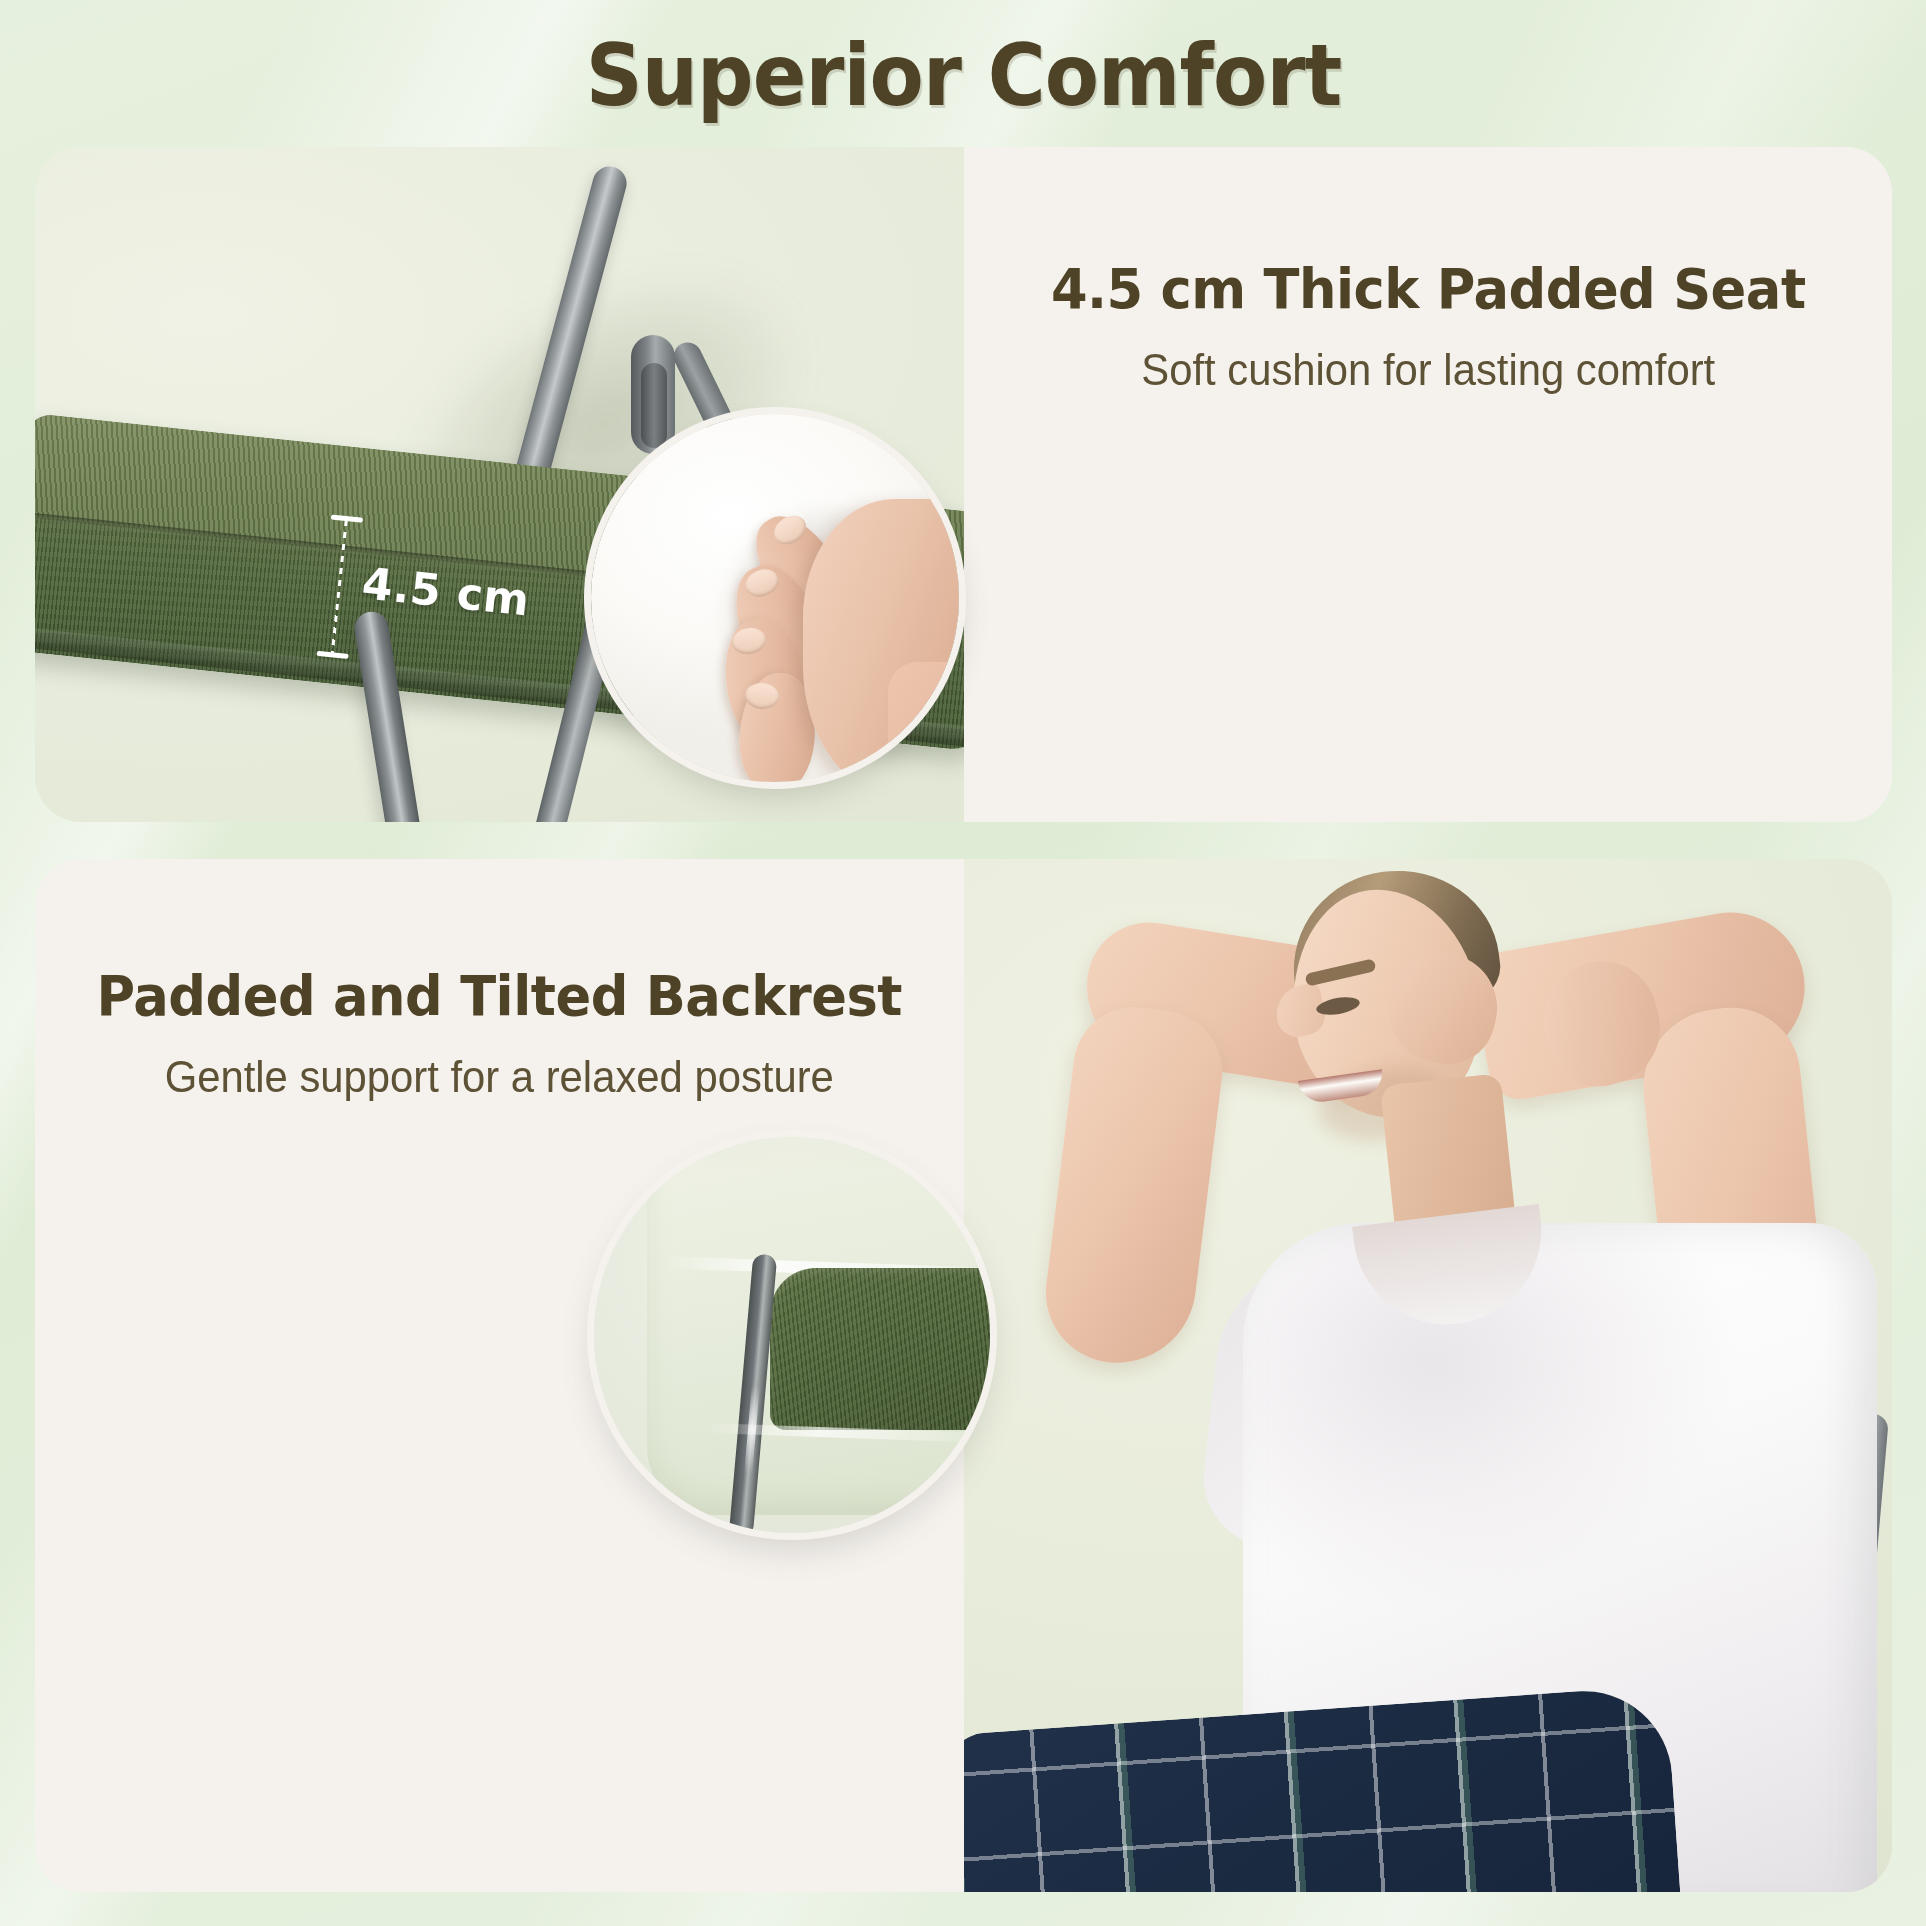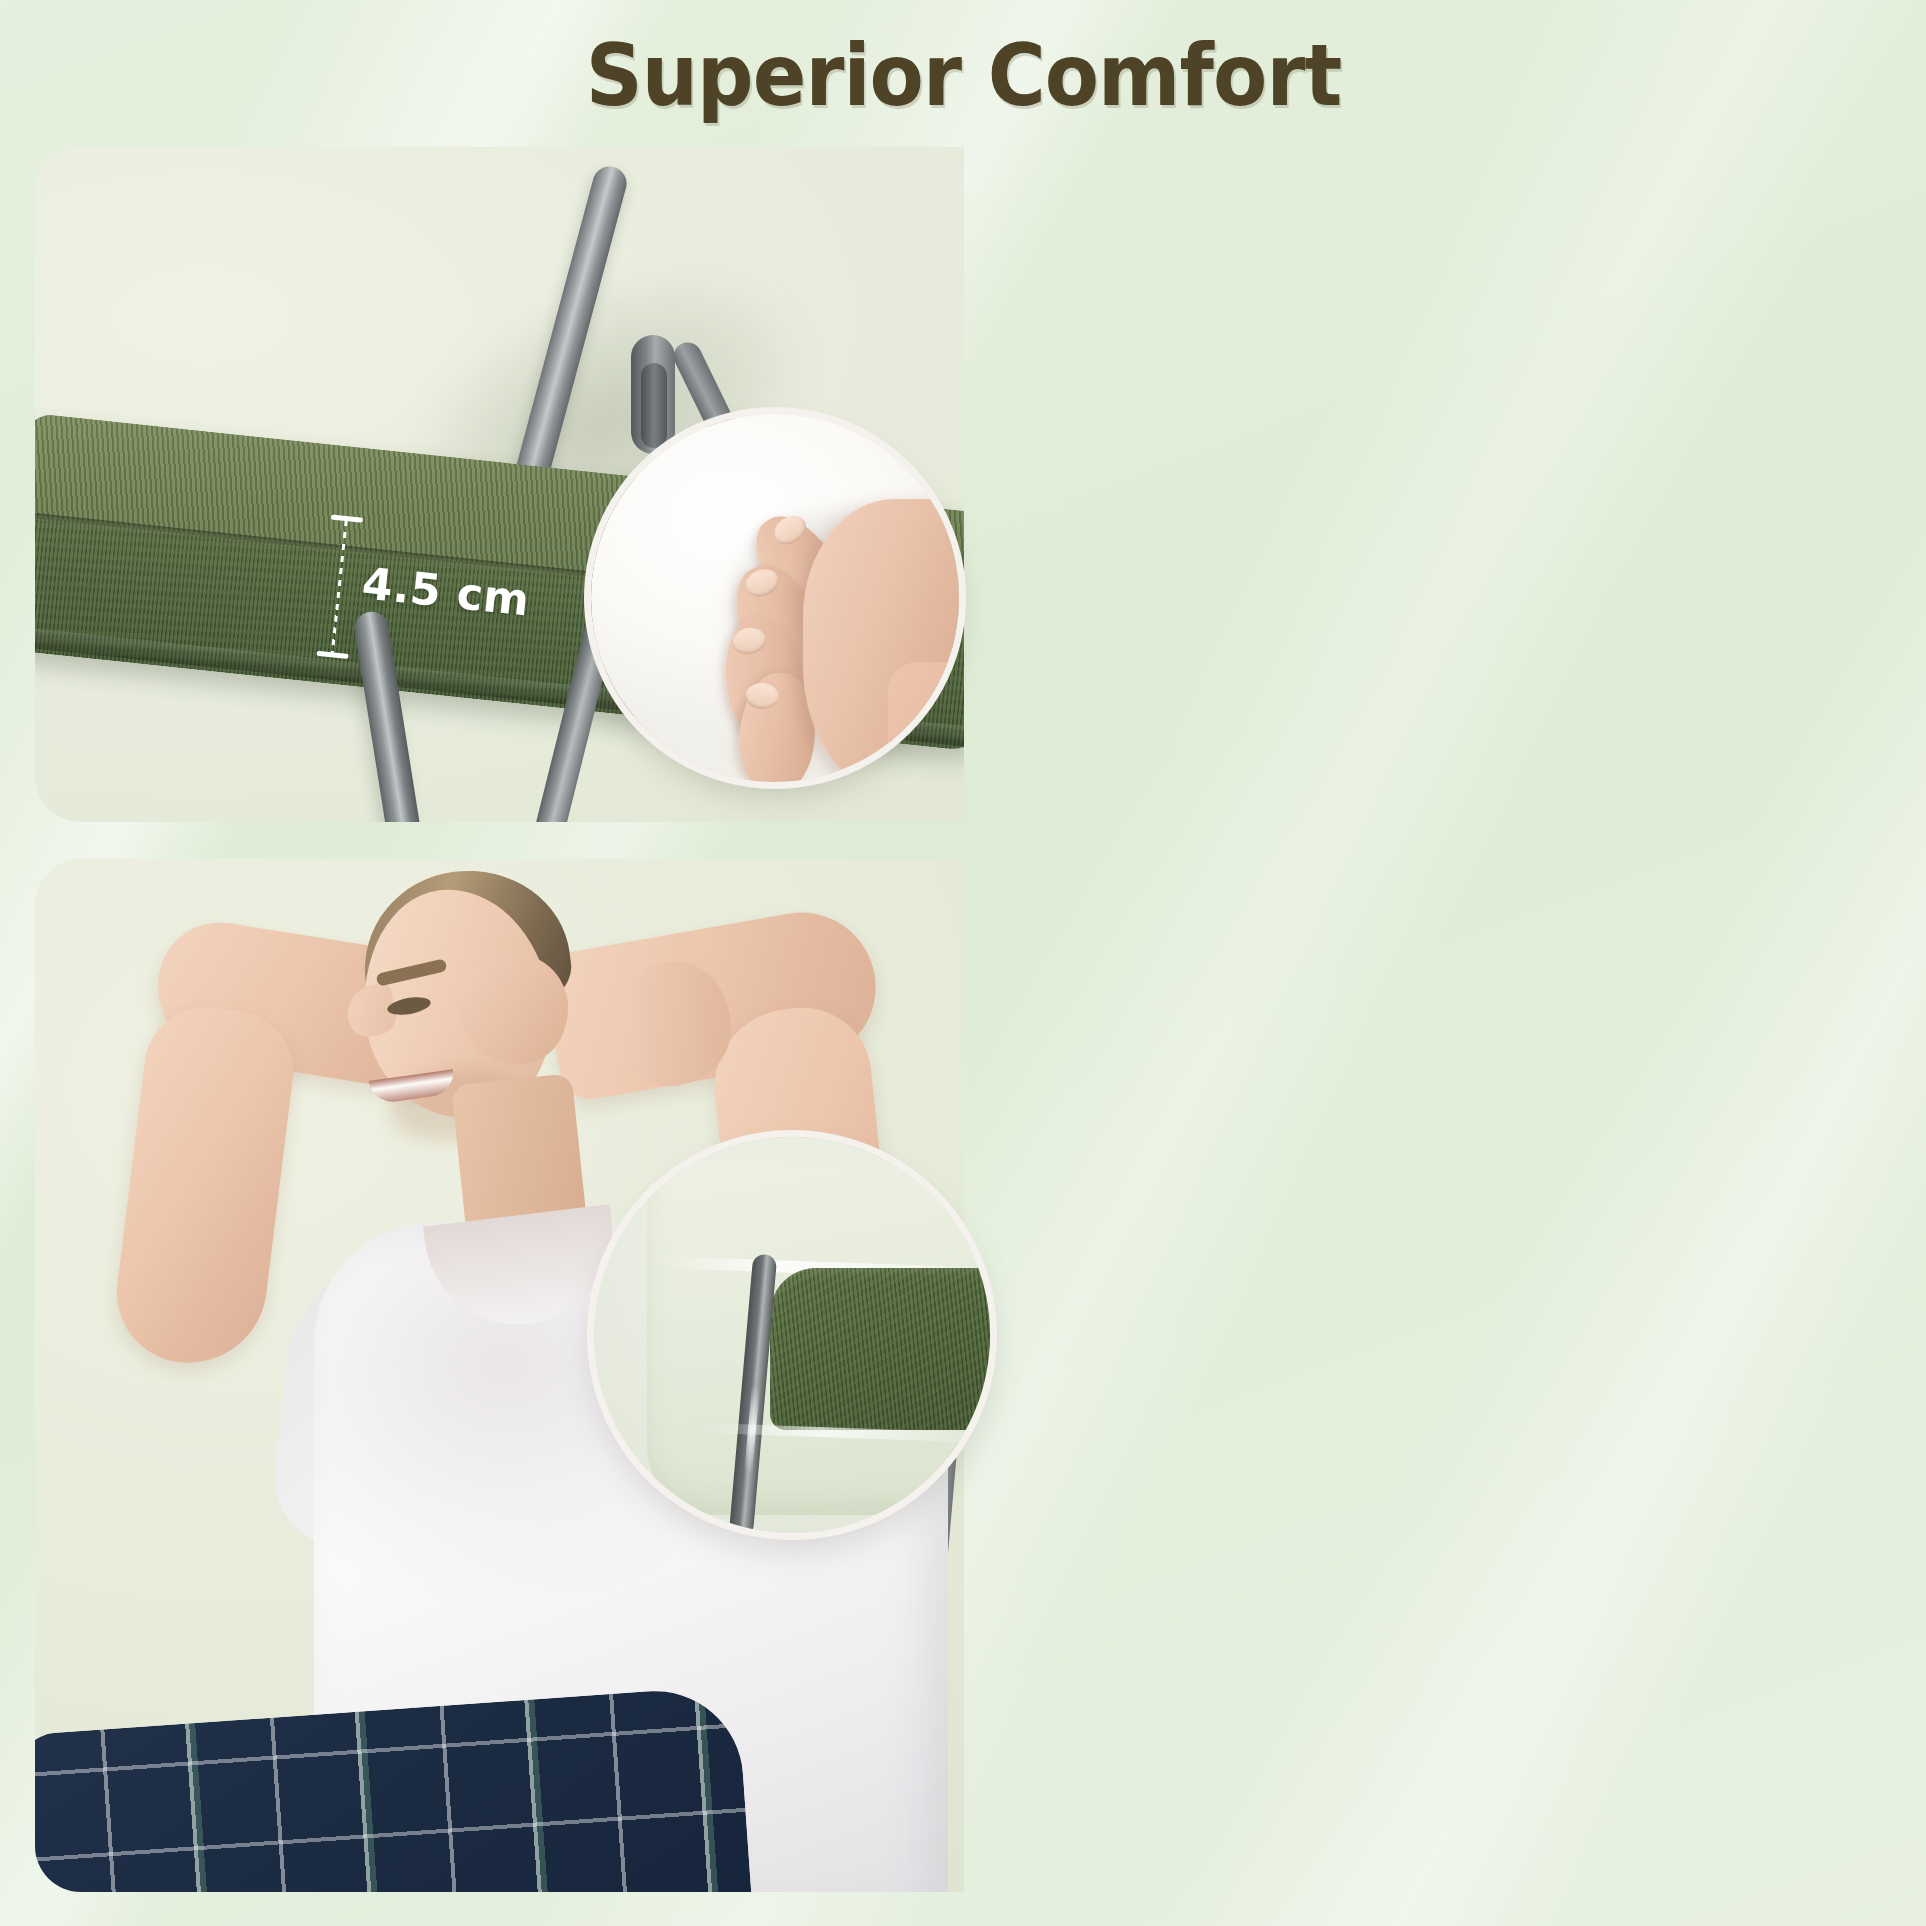--- a/index.html
+++ b/index.html
@@ -463,20 +463,26 @@
     <div class="tube" id="tube-backleg"></div>
 
     <div id="measure">
       <div id="measure-line"></div>
       <div class="measure-cap" id="cap-top"></div>
       <div class="measure-cap" id="cap-bot"></div>
       <div id="measure-label">4.5 cm</div>
     </div>
   </div>
 
+  <div class="text-pane" id="top-text">
+    <div id="top-text-inner">
+      <div class="head-line" id="top-head">4.5 cm Thick Padded Seat</div>
+      <div class="sub-line" id="top-sub">Soft cushion for lasting comfort</div>
+    </div>
+  </div>
 </div>
 
 <div id="inset-foam">
   <div id="foam-bg"></div>
   <div id="foam-dent"></div>
   <div id="hand">
     <div class="finger" id="f1"></div>
     <div class="finger" id="f2"></div>
     <div class="finger" id="f3"></div>
     <div class="finger" id="f4"></div>
@@ -484,20 +490,24 @@
     <div class="nail" id="n2"></div>
     <div class="nail" id="n3"></div>
     <div class="nail" id="n4"></div>
     <div id="palm"></div>
     <div id="wrist"></div>
   </div>
 </div>
 
 <div class="card" id="card-bottom">
 
+  <div class="text-pane" id="bottom-text">
+    <div class="head-line" id="bot-head">Padded and Tilted Backrest</div>
+    <div class="sub-line" id="bot-sub">Gentle support for a relaxed posture</div>
+  </div>
 
   <div class="photo-pane" id="bottom-photo">
     <div id="man-wall"></div>
 
     <div id="man-chair-back"></div>
     <div id="man-chair-tube"></div>
     <div id="man-chair-tube2"></div>
 
     <div id="man">
       <div class="arm" id="arm-left"></div>

